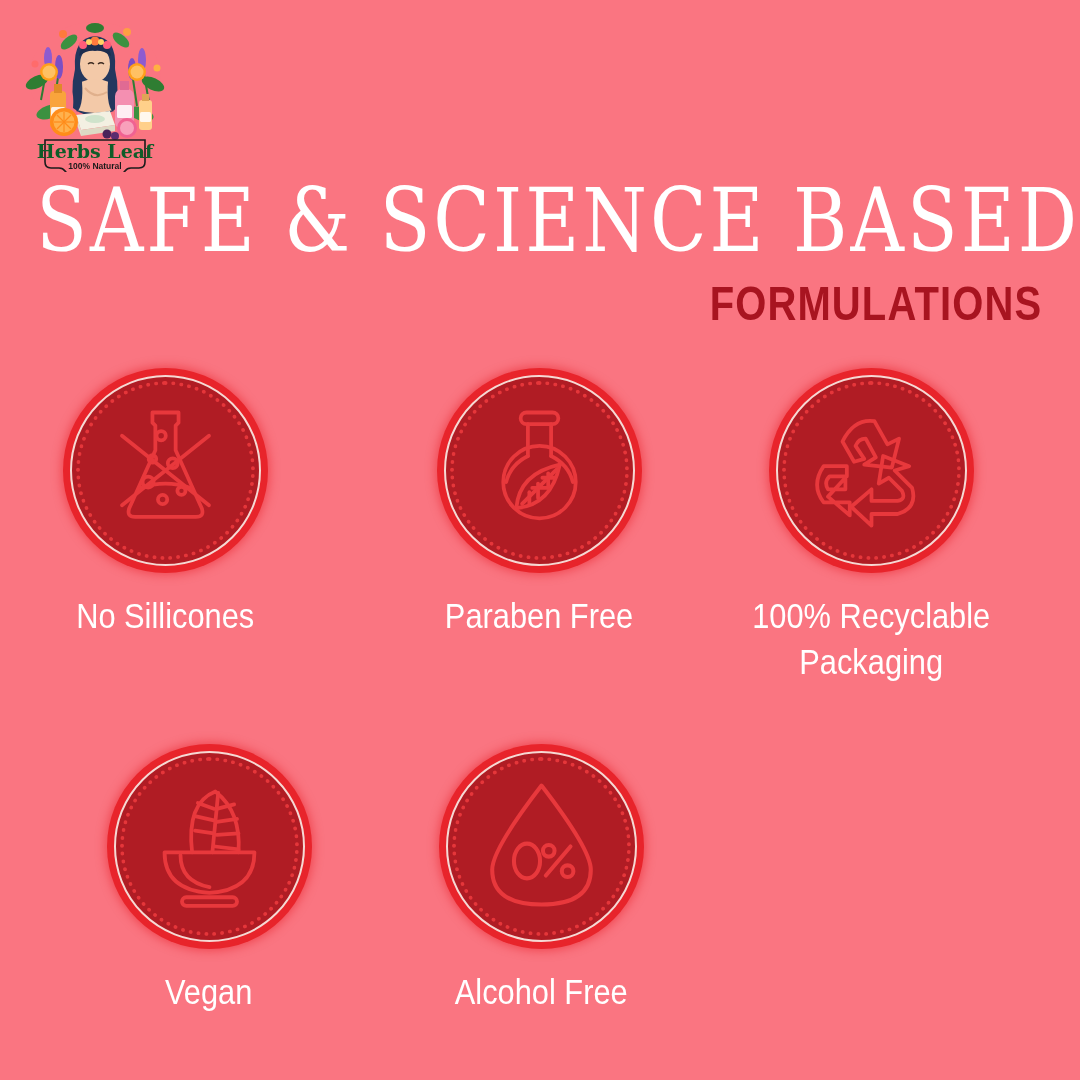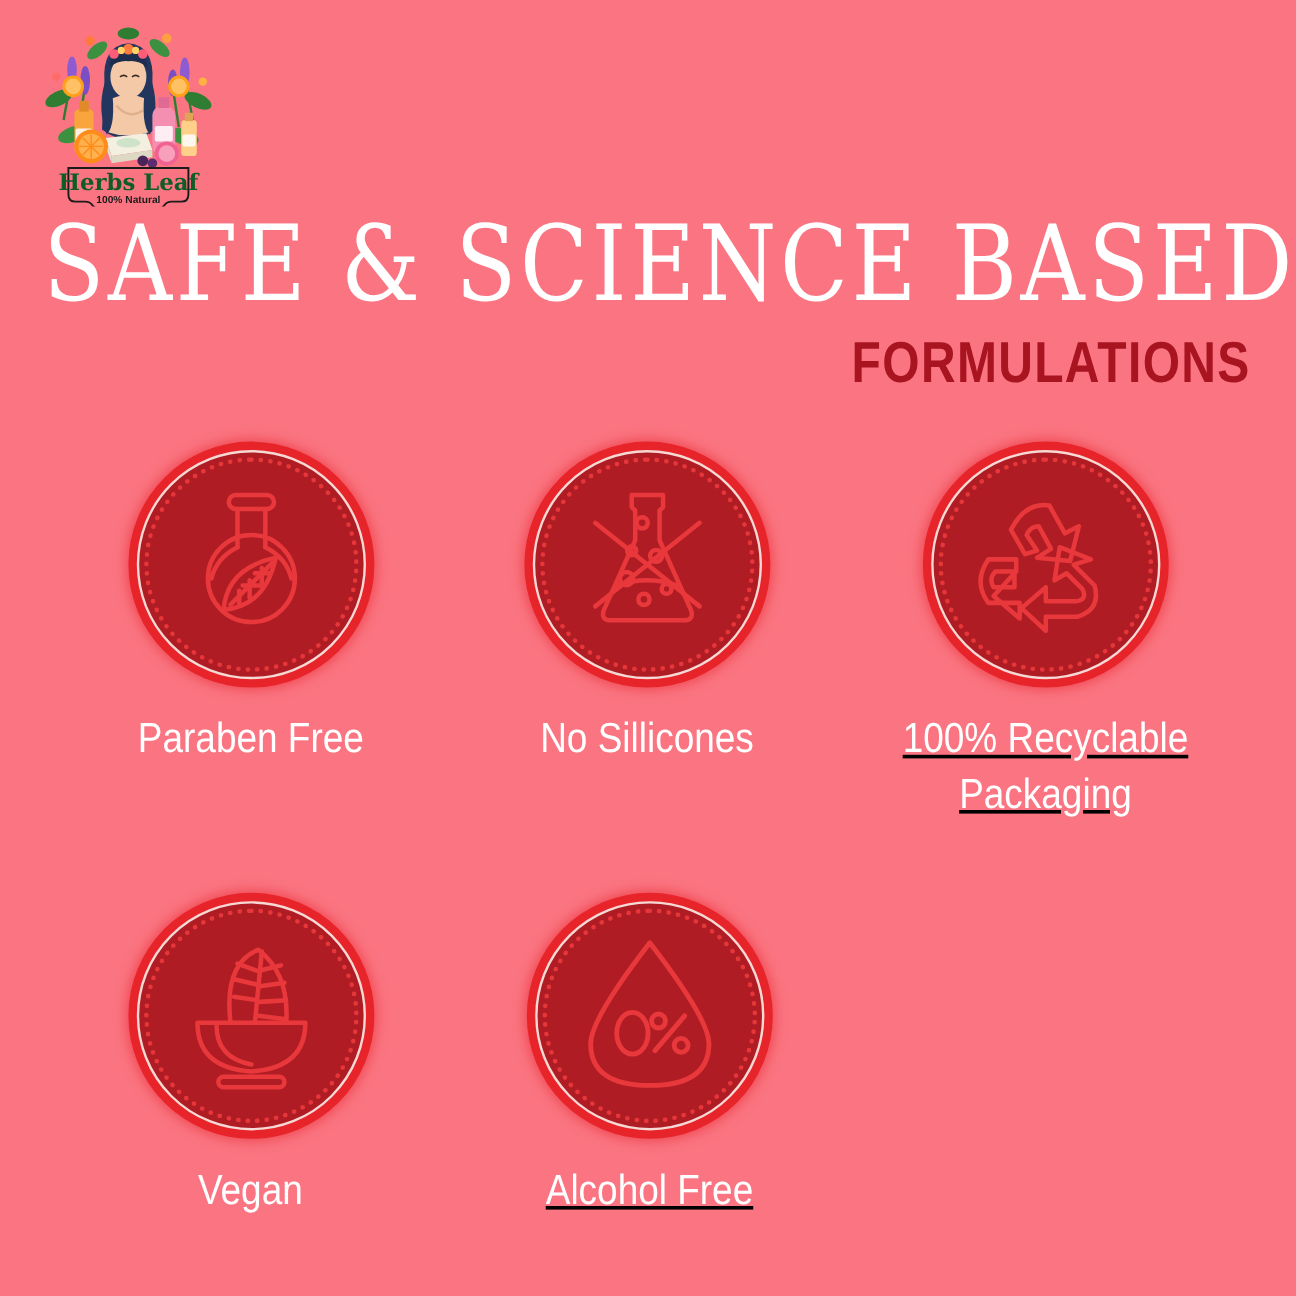--- a/index.html
+++ b/index.html
@@ -18,21 +18,21 @@
     position: relative;
     width: 1080px;
     height: 1080px;
     background: #fa7581;
     overflow: hidden;
   }
 
   
   #brand-logo {
     position: absolute;
-    left: 31px;
+    left: 19px;
     top: 12px;
     width: 152px;
     height: 160px;
   }
   #brand-logo svg {
     display: block;
     width: 152px;
     height: 160px;
   }
 
@@ -78,21 +78,21 @@
     width: 1080px;
   }
   .badge-row.row-top { height: 330px; }
   .badge-cell {
     display: flex;
     flex-direction: column;
     align-items: center;
   }
   .cell-1 { width: 330px; margin-left: 44px; }
   .cell-2 { width: 330px; margin-left: 0px; }
-  .cell-3 { width: 330px; margin-left: 2px; text-decoration: underline; }
+  .cell-3 { width: 330px; margin-left: 2px; }
 
   .badge-disc {
     position: relative;
     width: 205px;
     height: 205px;
     border-radius: 50%;
     background: #e8242b;
     box-shadow: 0 0 10px 2px rgba(232, 36, 43, 0.55);
   }
   .badge-inner-ring {
@@ -251,20 +251,44 @@
   </div>
 
   <div id="headline-block">
     <div id="headline">SAFE &amp; SCIENCE BASED</div>
     <div id="subheadline">FORMULATIONS</div>
   </div>
 
   <div id="badge-grid">
 
     <div class="badge-row row-top">
+
+      <div class="badge-cell cell-2">
+        <div class="badge-disc">
+          <div class="badge-inner-ring"></div>
+          <div class="badge-dots"></div>
+          <div class="badge-icon">
+            <svg viewBox="0 0 100 100" xmlns="http://www.w3.org/2000/svg">
+              <g fill="none" stroke="#e8383c" stroke-width="2.6" stroke-linecap="round" stroke-linejoin="round">
+                <path d="M41 10 L59 10 L59 17 L57 19 L57 36 L75 76 Q77 82 71 82 L29 82 Q23 82 25 76 L43 36 L43 19 L41 17 Z"></path>
+                <path d="M33 62 Q50 56 67 62"></path>
+                <circle cx="47" cy="26" r="3.2"></circle>
+                <circle cx="41" cy="42" r="2.6"></circle>
+                <circle cx="55" cy="45" r="3.4"></circle>
+                <circle cx="38" cy="58" r="3.8"></circle>
+                <circle cx="61" cy="64" r="2.8"></circle>
+                <circle cx="48" cy="70" r="3.2"></circle>
+                <path d="M20 26 L80 74"></path>
+                <path d="M80 26 L20 74"></path>
+              </g>
+            </svg>
+          </div>
+        </div>
+        <div class="badge-label">No Sillicones</div>
+      </div>
 
       <div class="badge-cell cell-1">
         <div class="badge-disc">
           <div class="badge-inner-ring"></div>
           <div class="badge-dots"></div>
           <div class="badge-icon">
             <svg viewBox="0 0 100 100" xmlns="http://www.w3.org/2000/svg">
               <g fill="none" stroke="#e8383c" stroke-width="2.6" stroke-linecap="round" stroke-linejoin="round">
                 <rect x="37" y="10" width="26" height="8" rx="4"></rect>
                 <path d="M42 18 L42 40"></path>
@@ -280,44 +304,20 @@
                 <path d="M43 65 L43 73"></path>
                 <path d="M52 55 L61 55"></path>
                 <path d="M45 62 L55 62"></path>
               </g>
             </svg>
           </div>
         </div>
         <div class="badge-label">Paraben Free</div>
       </div>
 
-      <div class="badge-cell cell-2">
-        <div class="badge-disc">
-          <div class="badge-inner-ring"></div>
-          <div class="badge-dots"></div>
-          <div class="badge-icon">
-            <svg viewBox="0 0 100 100" xmlns="http://www.w3.org/2000/svg">
-              <g fill="none" stroke="#e8383c" stroke-width="2.6" stroke-linecap="round" stroke-linejoin="round">
-                <path d="M41 10 L59 10 L59 17 L57 19 L57 36 L75 76 Q77 82 71 82 L29 82 Q23 82 25 76 L43 36 L43 19 L41 17 Z"></path>
-                <path d="M33 62 Q50 56 67 62"></path>
-                <circle cx="47" cy="26" r="3.2"></circle>
-                <circle cx="41" cy="42" r="2.6"></circle>
-                <circle cx="55" cy="45" r="3.4"></circle>
-                <circle cx="38" cy="58" r="3.8"></circle>
-                <circle cx="61" cy="64" r="2.8"></circle>
-                <circle cx="48" cy="70" r="3.2"></circle>
-                <path d="M20 26 L80 74"></path>
-                <path d="M80 26 L20 74"></path>
-              </g>
-            </svg>
-          </div>
-        </div>
-        <div class="badge-label">No Sillicones</div>
-      </div>
-
       <div class="badge-cell cell-3">
         <div class="badge-disc">
           <div class="badge-inner-ring"></div>
           <div class="badge-dots"></div>
           <div class="badge-icon">
             <svg viewBox="0 0 100 100" xmlns="http://www.w3.org/2000/svg">
               <g fill="none" stroke="#e8383c" stroke-width="2.6" stroke-linecap="round" stroke-linejoin="round">
 
                 <path d="M38 44 L30 30 Q38 14 52 16 L61 32 L69 28 L64 48 L45 46 L53 41 L46 28 Q41 28 39 33 L45 42 Z"></path>
 

